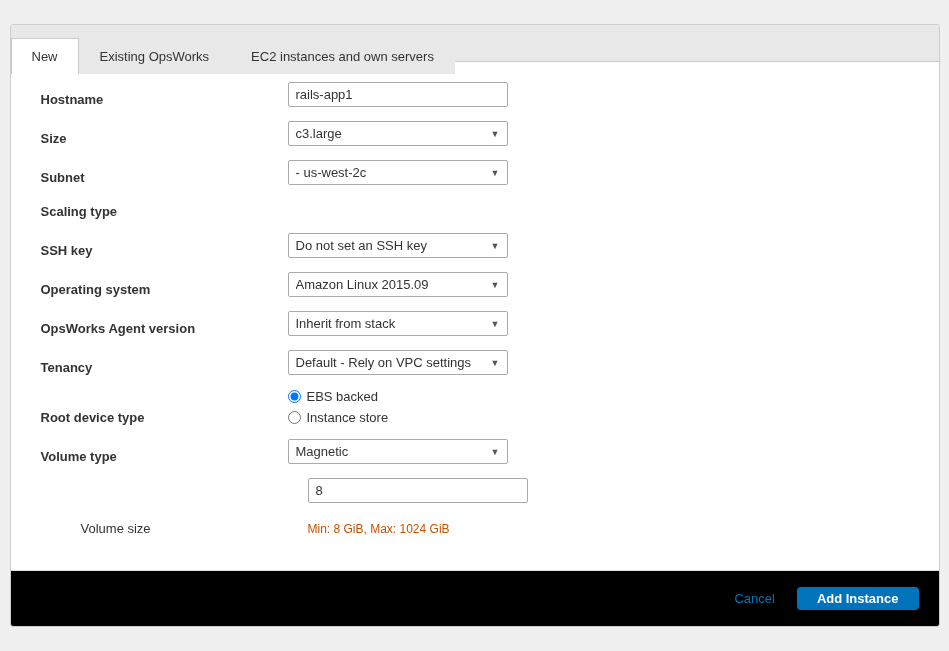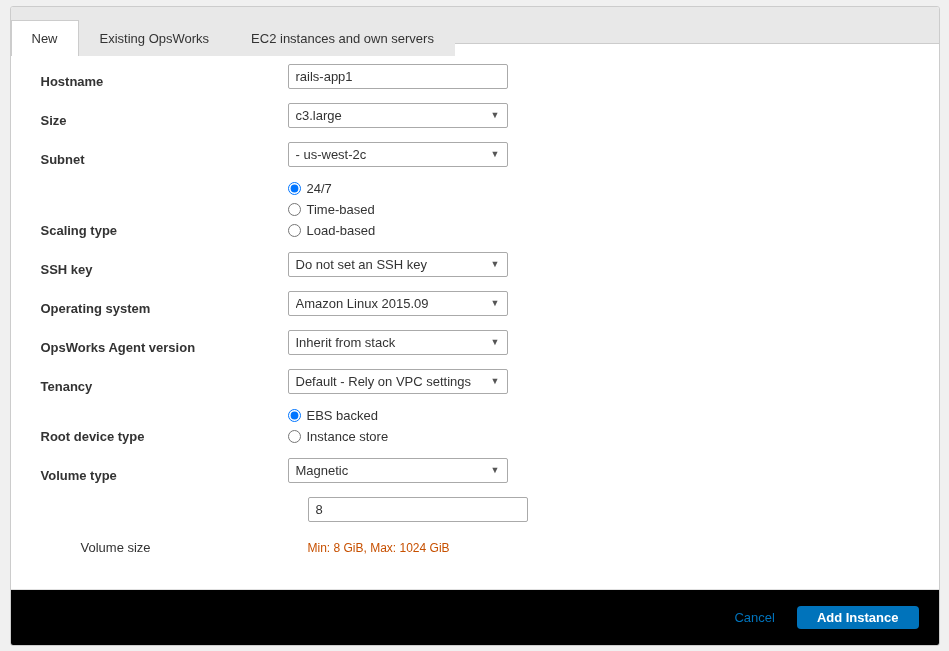--- a/index.html
+++ b/index.html
@@ -202,36 +202,20 @@
             <option>　　　　　　 - us-west-2c</option>
             <option>　　　　　　 - us-west-2a</option>
             <option>　　　　　　 - us-west-2b</option>
           </select>
         </div>
       </div>
     </div>
 
     <div class="form-row">
       <div class="form-label">Scaling type</div>
-      <div class="form-control">
-        <div class="radio-group">
-          <label class="radio-item">
-            <input type="radio" name="scaling" value="247" checked="" style="">
-            <span>24/7</span>
-          </label>
-          <label class="radio-item">
-            <input type="radio" name="scaling" value="time" style="">
-            <span>Time-based</span>
-          </label>
-          <label class="radio-item">
-            <input type="radio" name="scaling" value="load" style="">
-            <span>Load-based</span>
-          </label>
-        </div>
-      </div>
     </div>
 
     <div class="form-row">
       <div class="form-label">SSH key</div>
       <div class="form-control">
         <div class="select-wrapper">
           <select>
             <option>Do not set an SSH key</option>
             <option>my-key-pair</option>
           </select>

